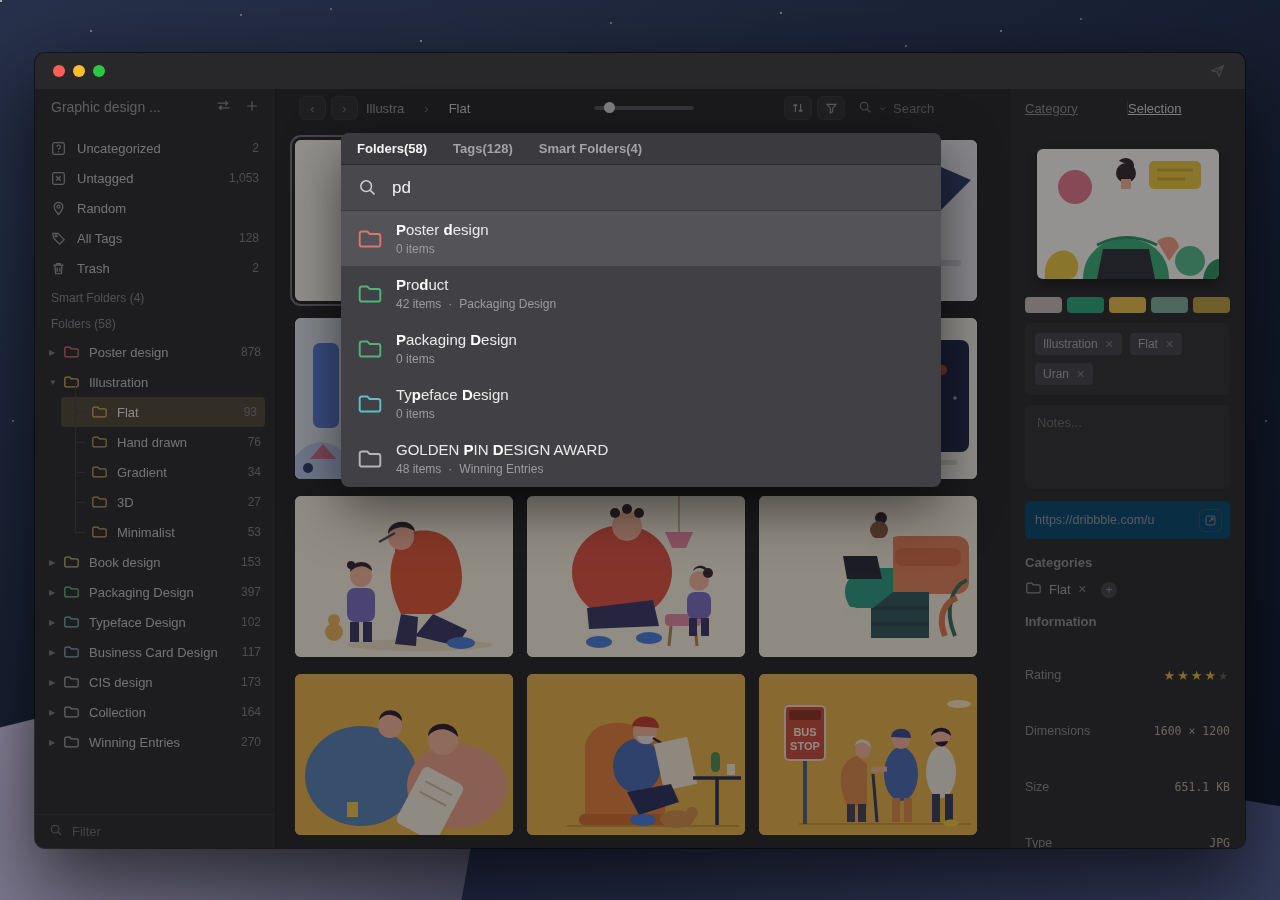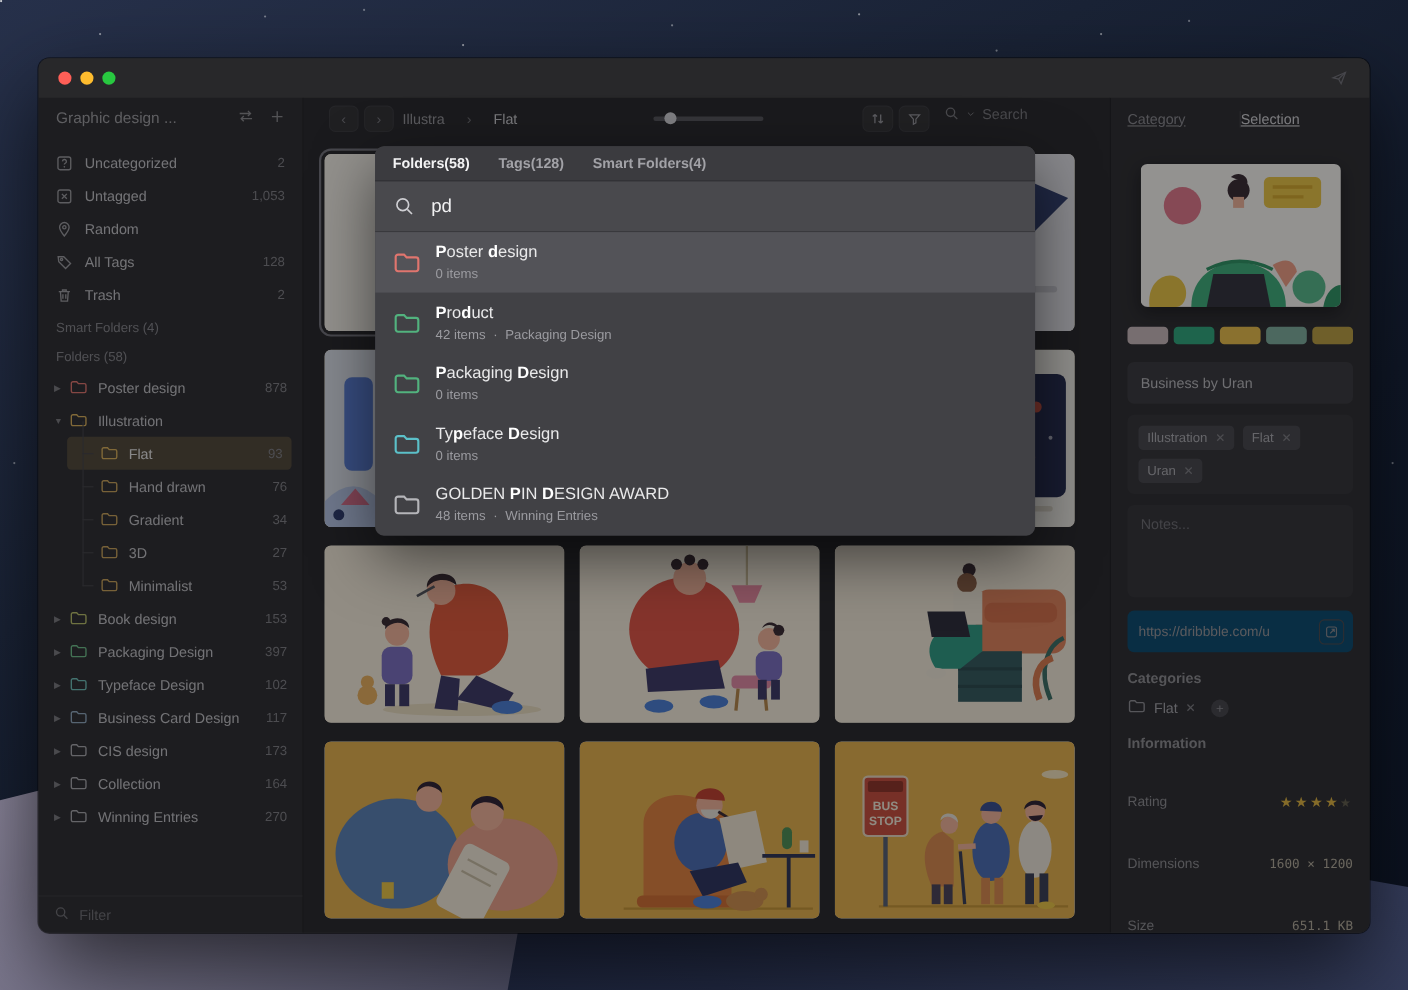--- a/index.html
+++ b/index.html
@@ -58,21 +58,21 @@
   .toolbar { position:relative; height:38px; }
   .navbtn { position:absolute; top:7px; width:27px; height:24px; border:1px solid #3b3b3f; background:#323235;
     border-radius:6px; color:#76767b; font-size:13px; display:flex; align-items:center; justify-content:center; }
   .crumb { position:absolute; left:90px; top:0; height:38px; display:flex; align-items:center; gap:20px; font-size:13px; color:#97979c; }
   .crumb .cur { color:#cacace; }
   .crumb .sep { color:#6e6e73; }
   .slider { position:absolute; left:318px; top:17px; width:100px; height:4px; background:#56565c; border-radius:2px; }
   .slider .thumb { position:absolute; top:-4px; width:11px; height:11px; border-radius:50%; background:#d2d2d6; }
   .toolbtn { position:absolute; top:7px; width:28px; height:24px; border:1px solid #3b3b3f; background:#323235;
     border-radius:6px; color:#97979c; display:flex; align-items:center; justify-content:center; }
-  .searchbox { position:absolute; left:576px; top:7px; width:150px; height:24px; display:flex; gap:6px;
+  .searchbox { position:absolute; left:576px; top:7px; width:150px; height:24px; display:flex; align-items:center; gap:6px;
     color:#77777c; font-size:13px; padding:0 6px; border-radius:6px; }
   .grid { position:absolute; top:51px; left:19px; display:grid; grid-template-columns:repeat(3,218px); grid-auto-rows:161px; gap:17px 14px; }
   .card { border-radius:6px; overflow:hidden; background:#ece5d6; position:relative; }
   .card.sel { box-shadow:0 0 0 3px #29292b, 0 0 0 5px #74747c; }
   .card svg { display:block; width:100%; height:100%; }
 
   
   .rpanel { width:236px; background:#2e2e31; border-left:1px solid #202023; padding:0 15px; }
   .rp-tabs { height:38px; display:flex; align-items:center; font-size:13px; }
   .rp-tab { flex:1; color:#8b8b90;text-decoration:underline; }
@@ -601,21 +601,20 @@
               <path d="M166 130 C168 116 176 110 182 110 L182 130 Z" fill="#2f9465"></path>
             </svg>
         </div>
         <div class="swatches" id="swatches">
             <div class="swatch" style="background: rgb(201, 184, 186);"></div>
             <div class="swatch" style="background: rgb(47, 167, 124);"></div>
             <div class="swatch" style="background: rgb(232, 189, 74);"></div>
             <div class="swatch" style="background: rgb(127, 174, 158);"></div>
             <div class="swatch" style="background: rgb(186, 159, 67);"></div>
           </div>
-        <div class="field">Business by Uran</div>
         <div class="tagsbox" id="tagsbox">
             <span class="chip">
               <span>Illustration</span>
               <span class="x">✕</span>
             </span>
             <span class="chip">
               <span>Flat</span>
               <span class="x">✕</span>
             </span>
             <span class="chip">

